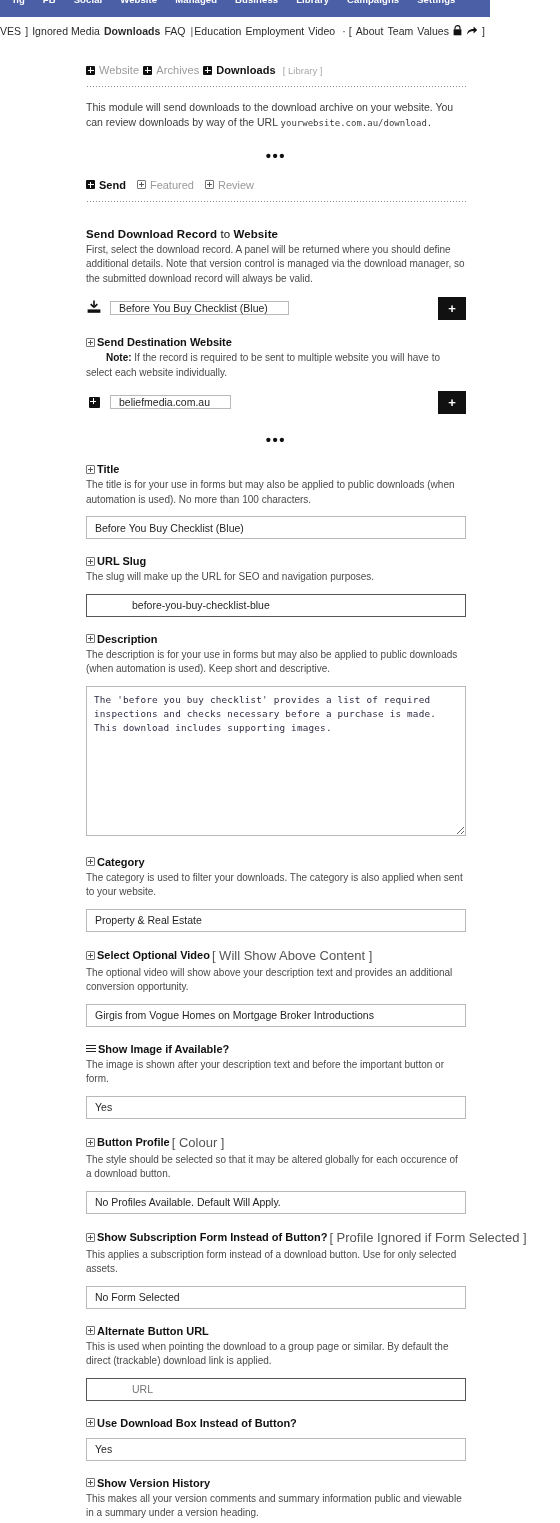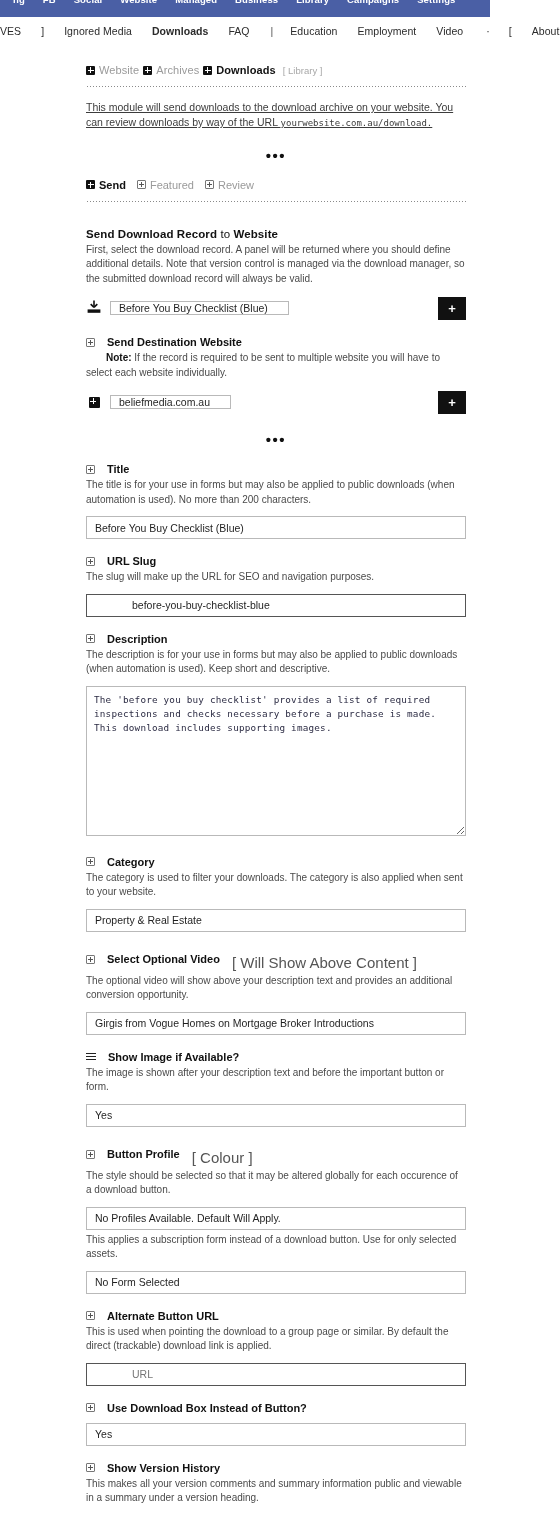--- a/index.html
+++ b/index.html
@@ -49,21 +49,20 @@
     position: absolute;
     top: 20px; left: 0;
     width: 500px;
     height: 22px;
     display: flex;
     align-items: center;
     font-size: 10.5px;
     color: #2b2b2b;
     white-space: nowrap;
     letter-spacing: .05px;
-    gap: 16px;
   }
   .subnav span { margin-right: 4px; }
   .subnav .bracket { color: #2b2b2b; }
   .subnav .strong { font-weight: bold; }
   .subnav .sep { color: #555; margin: 0 1px; }
   .subnav .dot { margin: 0 3px; }
 
   
   .page {
     position: absolute;
@@ -132,21 +131,20 @@
     background-image: radial-gradient(circle, #8a8a8a 0.6px, transparent 0.7px);
     background-size: 3px 2px;
     background-repeat: repeat-x;
   }
 
   .blurb {
     font-size: 10.5px;
     line-height: 1.42;
     color: #3c3c3c;
     margin-top: 13px;
-    text-decoration: underline;
   }
   .mono { font-family: "DejaVu Sans Mono", monospace; font-size: 9px; color: #3c3c3c; }
 
   .ellipsis {
     text-align: center;
     letter-spacing: 1.5px;
     font-size: 15px;
     font-weight: bold;
     color: #111;
     line-height: 1;
@@ -208,32 +206,31 @@
     width: 28px; height: 23px;
     background: #111;
     color: #fff;
     font-size: 13px;
     line-height: 23px;
     text-align: center;
     font-weight: bold;
   }
 
   .label-row {
-    display: flex; align-items: center; gap: 12px;
+    display: flex; align-items: center; gap: 2px;
     margin-top: 16px;
     font-size: 11px;
     font-weight: bold;
     color: #111;
     white-space: nowrap;
   }
   .label-row .suffix {
     font-weight: normal;
     color: #555;
-    font-size: 15px;
-    margin-top: 6px;
+    font-size: 13px;
   }
 
   .txtinput {
     width: 100%;
     height: 23px;
     border: 1px solid #b9b9b9;
     background: #fff;
     font-size: 10.5px;
     color: #1f1f1f;
     padding: 0 8px;
@@ -398,21 +395,21 @@
       <span class="plusbtn">+</span>
     </div>
 
     <div class="ellipsis">•••</div>
 
     
     <div class="label-row">
       <span class="ico-plus-outline"></span>
       <span>Title</span>
     </div>
-    <p class="hint">The title is for your use in forms but may also be applied to public downloads (when automation is used). No more than 200 characters.</p>
+    <p class="hint">The title is for your use in forms but may also be applied to public downloads (when automation is used). No more than 100 characters.</p>
     <input class="txtinput" type="text" value="Before You Buy Checklist (Blue)" style="">
 
     
     <div class="label-row">
       <span class="ico-plus-outline"></span>
       <span>URL Slug</span>
     </div>
     <p class="hint">The slug will make up the URL for SEO and navigation purposes.</p>
     <input class="txtinput dark" type="text" value="before-you-buy-checklist-blue" style="">
 
@@ -464,20 +461,25 @@
       <span>Button Profile</span>
       <span class="suffix">[ Colour ]</span>
     </div>
     <p class="hint">The style should be selected so that it may be altered globally for each occurence of a download button.</p>
     <div class="selwrap selfull">
       <span class="sel" style="display:block">No Profiles Available. Default Will Apply.</span>
       <span class="chev"></span>
     </div>
 
     
+    <div class="label-row">
+      <span class="ico-plus-outline"></span>
+      <span>Show Subscription Form Instead of Button?</span>
+      <span class="suffix">[ Profile Ignored if Form Selected ]</span>
+    </div>
     <p class="hint">This applies a subscription form instead of a download button. Use for only selected assets.</p>
     <div class="selwrap selfull">
       <span class="sel" style="display:block">No Form Selected</span>
       <span class="chev"></span>
     </div>
 
     
     <div class="label-row">
       <span class="ico-plus-outline"></span>
       <span>Alternate Button URL</span>

